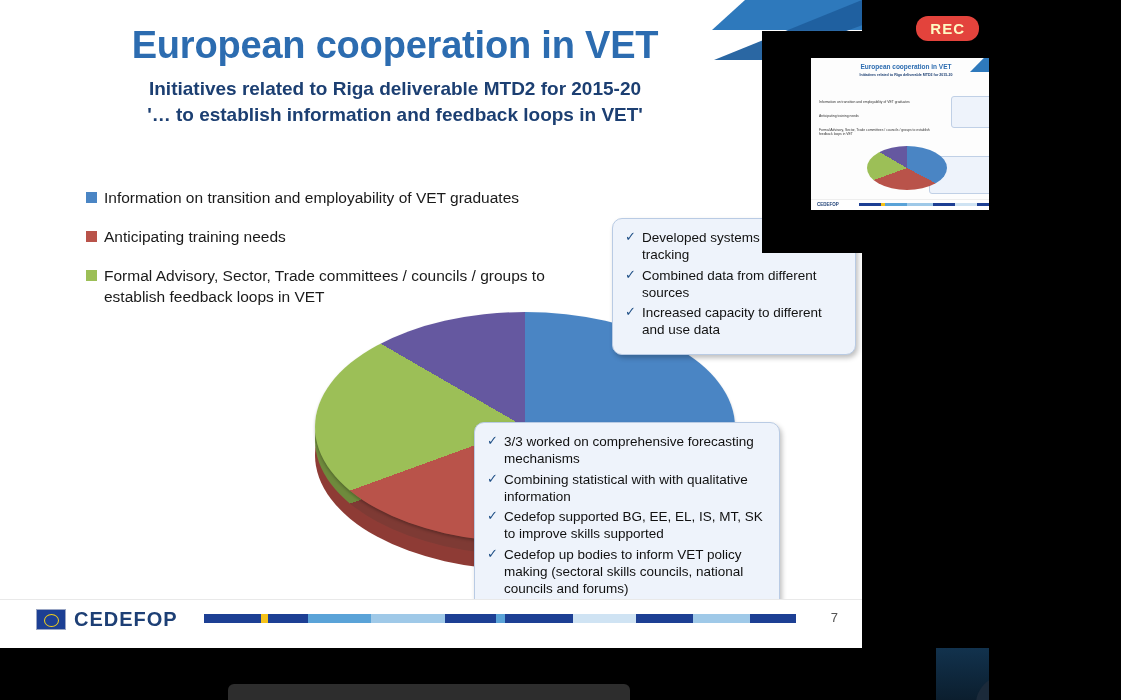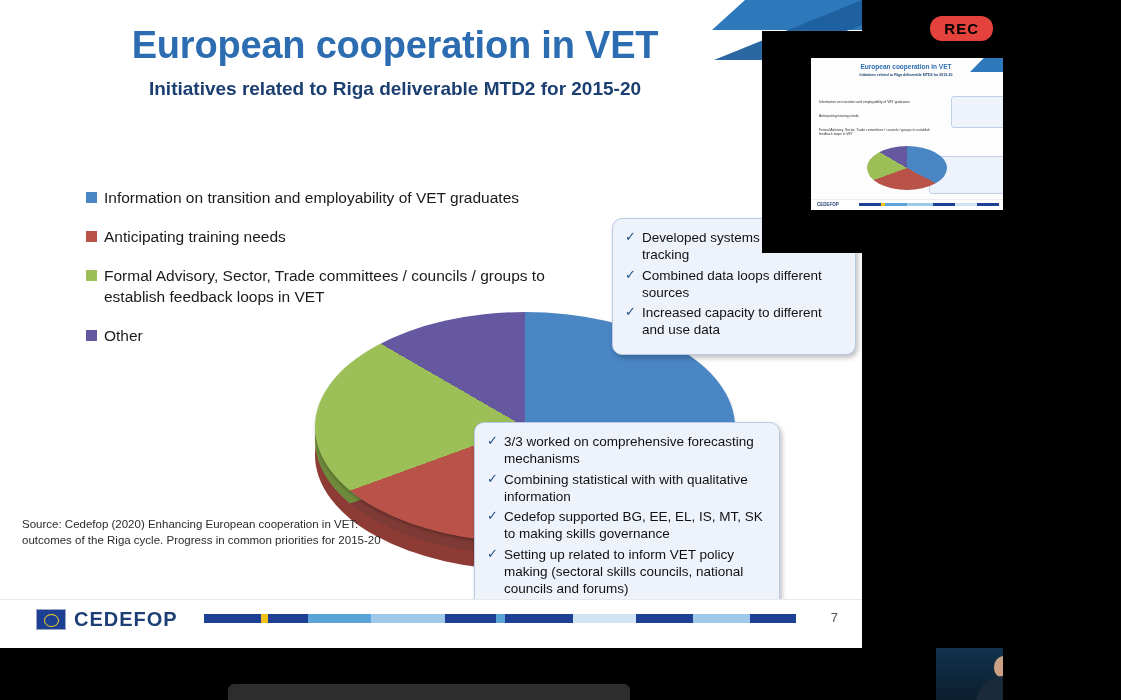--- a/index.html
+++ b/index.html
@@ -12,21 +12,20 @@
     height: 700px;
     overflow: hidden;
     font-family: "Liberation Sans", sans-serif;
   }
   #stage {
     position: relative;
     width: 989px;
     height: 700px;
     background: #000;
     overflow: hidden;
-    padding-left: 14px;
   }
 
   
   #slide {
     position: absolute;
     left: 0;
     top: 0;
     width: 862px;
     height: 648px;
     background: #ffffff;
@@ -397,21 +396,21 @@
     border-radius: 28px 28px 0 0;
     background: #1b2a3a;
   }
 
   
   #rec-badge {
     position: absolute;
     right: 10px;
     top: 16px;
     background: #e3433c;
-    color: #000000;
+    color: #fef9c3;
     font-size: 15px;
     font-weight: bold;
     letter-spacing: 1px;
     padding: 4px 14px;
     border-radius: 12px;
     margin-left: 16px;
   }
 
   
   #bottom-bar {
@@ -453,81 +452,77 @@
 
 <div id="stage">
 
   <div id="slide">
 
     <div class="corner-a"></div>
     <div class="corner-b"></div>
 
     <div class="slide-title">European cooperation in VET</div>
     <div class="slide-sub1">Initiatives related to Riga deliverable MTD2 for 2015-20</div>
+    <div class="slide-sub2">'… to establish information and feedback loops in VET'</div>
 
     <div id="legend">
       <div class="legend-row">
         <span class="legend-swatch" style="background:#4a85c4"></span>
         <span class="legend-label">Information on transition and employability of VET graduates</span>
       </div>
       <div class="legend-row">
         <span class="legend-swatch" style="background:#b9534a"></span>
         <span class="legend-label">Anticipating training needs</span>
       </div>
       <div class="legend-row">
         <span class="legend-swatch" style="background:#9cbf57"></span>
         <span class="legend-label">Formal Advisory, Sector, Trade  committees / councils / groups to establish feedback loops in VET</span>
-      </div>
-      <div class="legend-row">
-        <span class="legend-swatch" style="background:#6558a0"></span>
-        <span class="legend-label">Other</span>
       </div>
     </div>
 
     <div id="pie-wrap">
       <div class="pie-side"></div>
       <div class="pie-side2"></div>
       <div class="pie-top"></div>
     </div>
 
     <div class="callout" id="callout-1">
       <div class="co-item">
         <span class="co-check">✓</span>
         <span>Developed systems of graduate tracking</span>
       </div>
       <div class="co-item">
         <span class="co-check">✓</span>
-        <span>Combined data loops different sources</span>
+        <span>Combined data from different sources</span>
       </div>
       <div class="co-item">
         <span class="co-check">✓</span>
         <span>Increased capacity to different and use data</span>
       </div>
     </div>
 
     <div class="callout" id="callout-2">
       <div class="co-item">
         <span class="co-check">✓</span>
         <span>3/3 worked on comprehensive forecasting mechanisms</span>
       </div>
       <div class="co-item">
         <span class="co-check">✓</span>
         <span>Combining statistical with with qualitative information</span>
       </div>
       <div class="co-item">
         <span class="co-check">✓</span>
-        <span>Cedefop supported BG, EE, EL, IS, MT, SK to making skills governance</span>
-      </div>
-      <div class="co-item">
-        <span class="co-check">✓</span>
-        <span>Setting up related to inform VET policy making (sectoral skills councils, national councils and forums)</span>
+        <span>Cedefop supported BG, EE, EL, IS, MT, SK to improve skills supported</span>
+      </div>
+      <div class="co-item">
+        <span class="co-check">✓</span>
+        <span>Cedefop up bodies to inform VET policy making (sectoral skills councils, national councils and forums)</span>
       </div>
     </div>
 
-    <div class="source">Source: Cedefop (2020) Enhancing European cooperation in VET: outcomes of the Riga cycle. Progress in common priorities for 2015-20</div>
 
     <div id="footer-bar">
       <div id="logo">
         <span class="eu-flag"></span>
         <span class="logo-text">CEDEFOP</span>
       </div>
       <div id="color-strip">
         <span style="flex:1;background:#1d3f94"></span>
         <span style="flex:0.12;background:#f5c21a"></span>
         <span style="flex:0.7;background:#1d3f94"></span>

